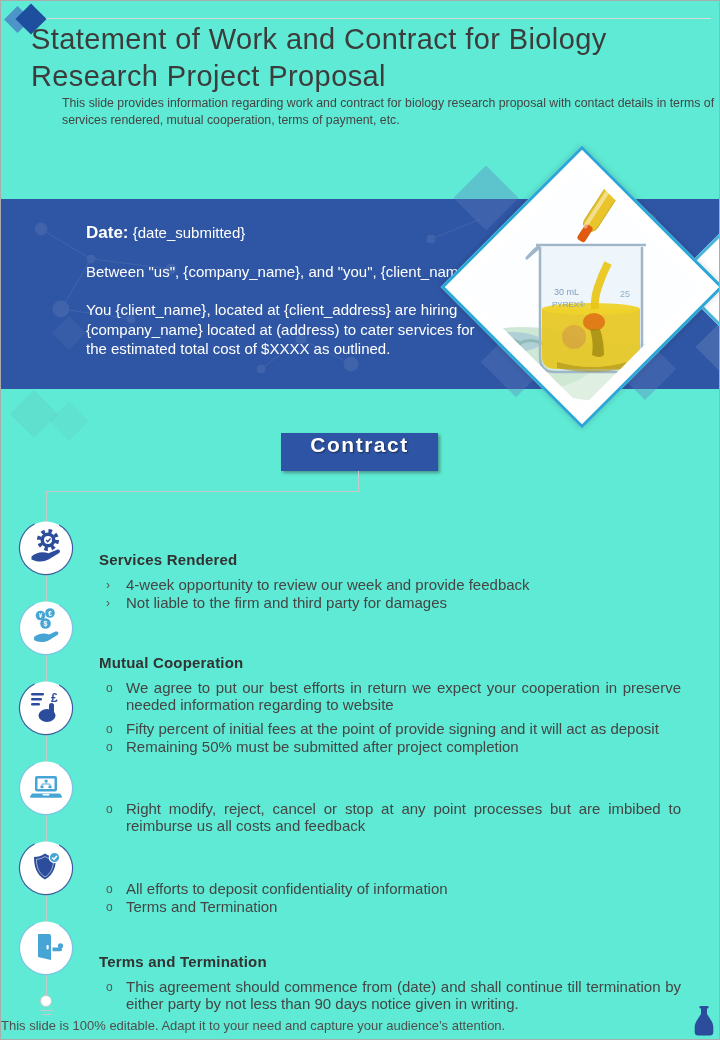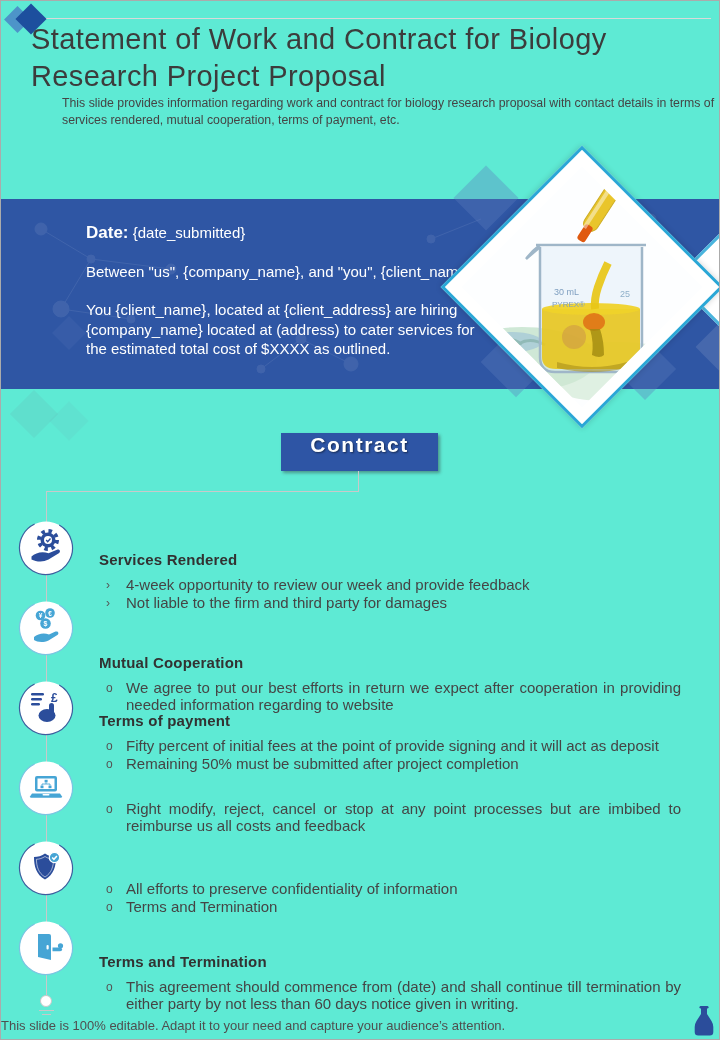--- a/index.html
+++ b/index.html
@@ -246,27 +246,26 @@
           <p>Not liable to the firm and third party for damages</p>
         </div>
     </div>
   </section>
 
   <section class="sec" style="top:617px">
     <h3>Mutual Cooperation</h3>
     <div class="bullets">
       <div class="bullet">
           <span class="marker">o</span>
-          <p>We agree to put our best efforts in return we expect after cooperation in providing needed information regarding to website</p>
+          <p>We agree to put our best efforts in return we expect your cooperation in preserve needed information regarding to website</p>
         </div>
     </div>
   </section>
 
   <section class="sec" style="top:675px">
-    <h3>Terms of payment</h3>
     <div class="bullets">
       <div class="bullet">
           <span class="marker">o</span>
           <p>Fifty percent of initial fees at the point of provide signing and it will act as deposit</p>
         </div>
       <div class="bullet">
           <span class="marker">o</span>
           <p>Remaining 50% must be submitted after project completion</p>
         </div>
     </div>
@@ -278,35 +277,35 @@
           <span class="marker">o</span>
           <p>Right modify, reject, cancel or stop at any point processes but are imbibed to reimburse us all costs and feedback</p>
         </div>
     </div>
   </section>
 
   <section class="sec" style="top:835px">
     <div class="bullets">
       <div class="bullet">
           <span class="marker">o</span>
-          <p>All efforts to preserve confidentiality of information</p>
+          <p>All efforts to deposit confidentiality of information</p>
         </div>
       <div class="bullet">
           <span class="marker">o</span>
           <p>Terms and Termination</p>
         </div>
     </div>
   </section>
 
   <section class="sec" style="top:916px">
     <h3>Terms and Termination</h3>
     <div class="bullets">
       <div class="bullet">
           <span class="marker">o</span>
-          <p>This agreement should commence from (date) and shall continue till termination by either party by not less than 60 days notice given in writing.</p>
+          <p>This agreement should commence from (date) and shall continue till termination by either party by not less than 90 days notice given in writing.</p>
         </div>
     </div>
   </section>
 
   <div class="footer">This slide is 100% editable. Adapt it to your need and capture your audience’s attention.</div>
   <div class="flask">
     <svg width="22" height="32" viewBox="0 0 22 32">
       <path d="M8 1 h6 v7 l4.5 7 q1.8 3 1.8 6 v5 q0 3.5 -3.5 3.5 H5.2 q-3.5 0 -3.5 -3.5 v-5 q0 -3 1.8 -6 L8 8 Z" fill="#2b4d9b"></path>
       <rect x="6.5" y="0" width="9" height="2.4" rx="1.2" fill="#2b4d9b"></rect>
     </svg>

